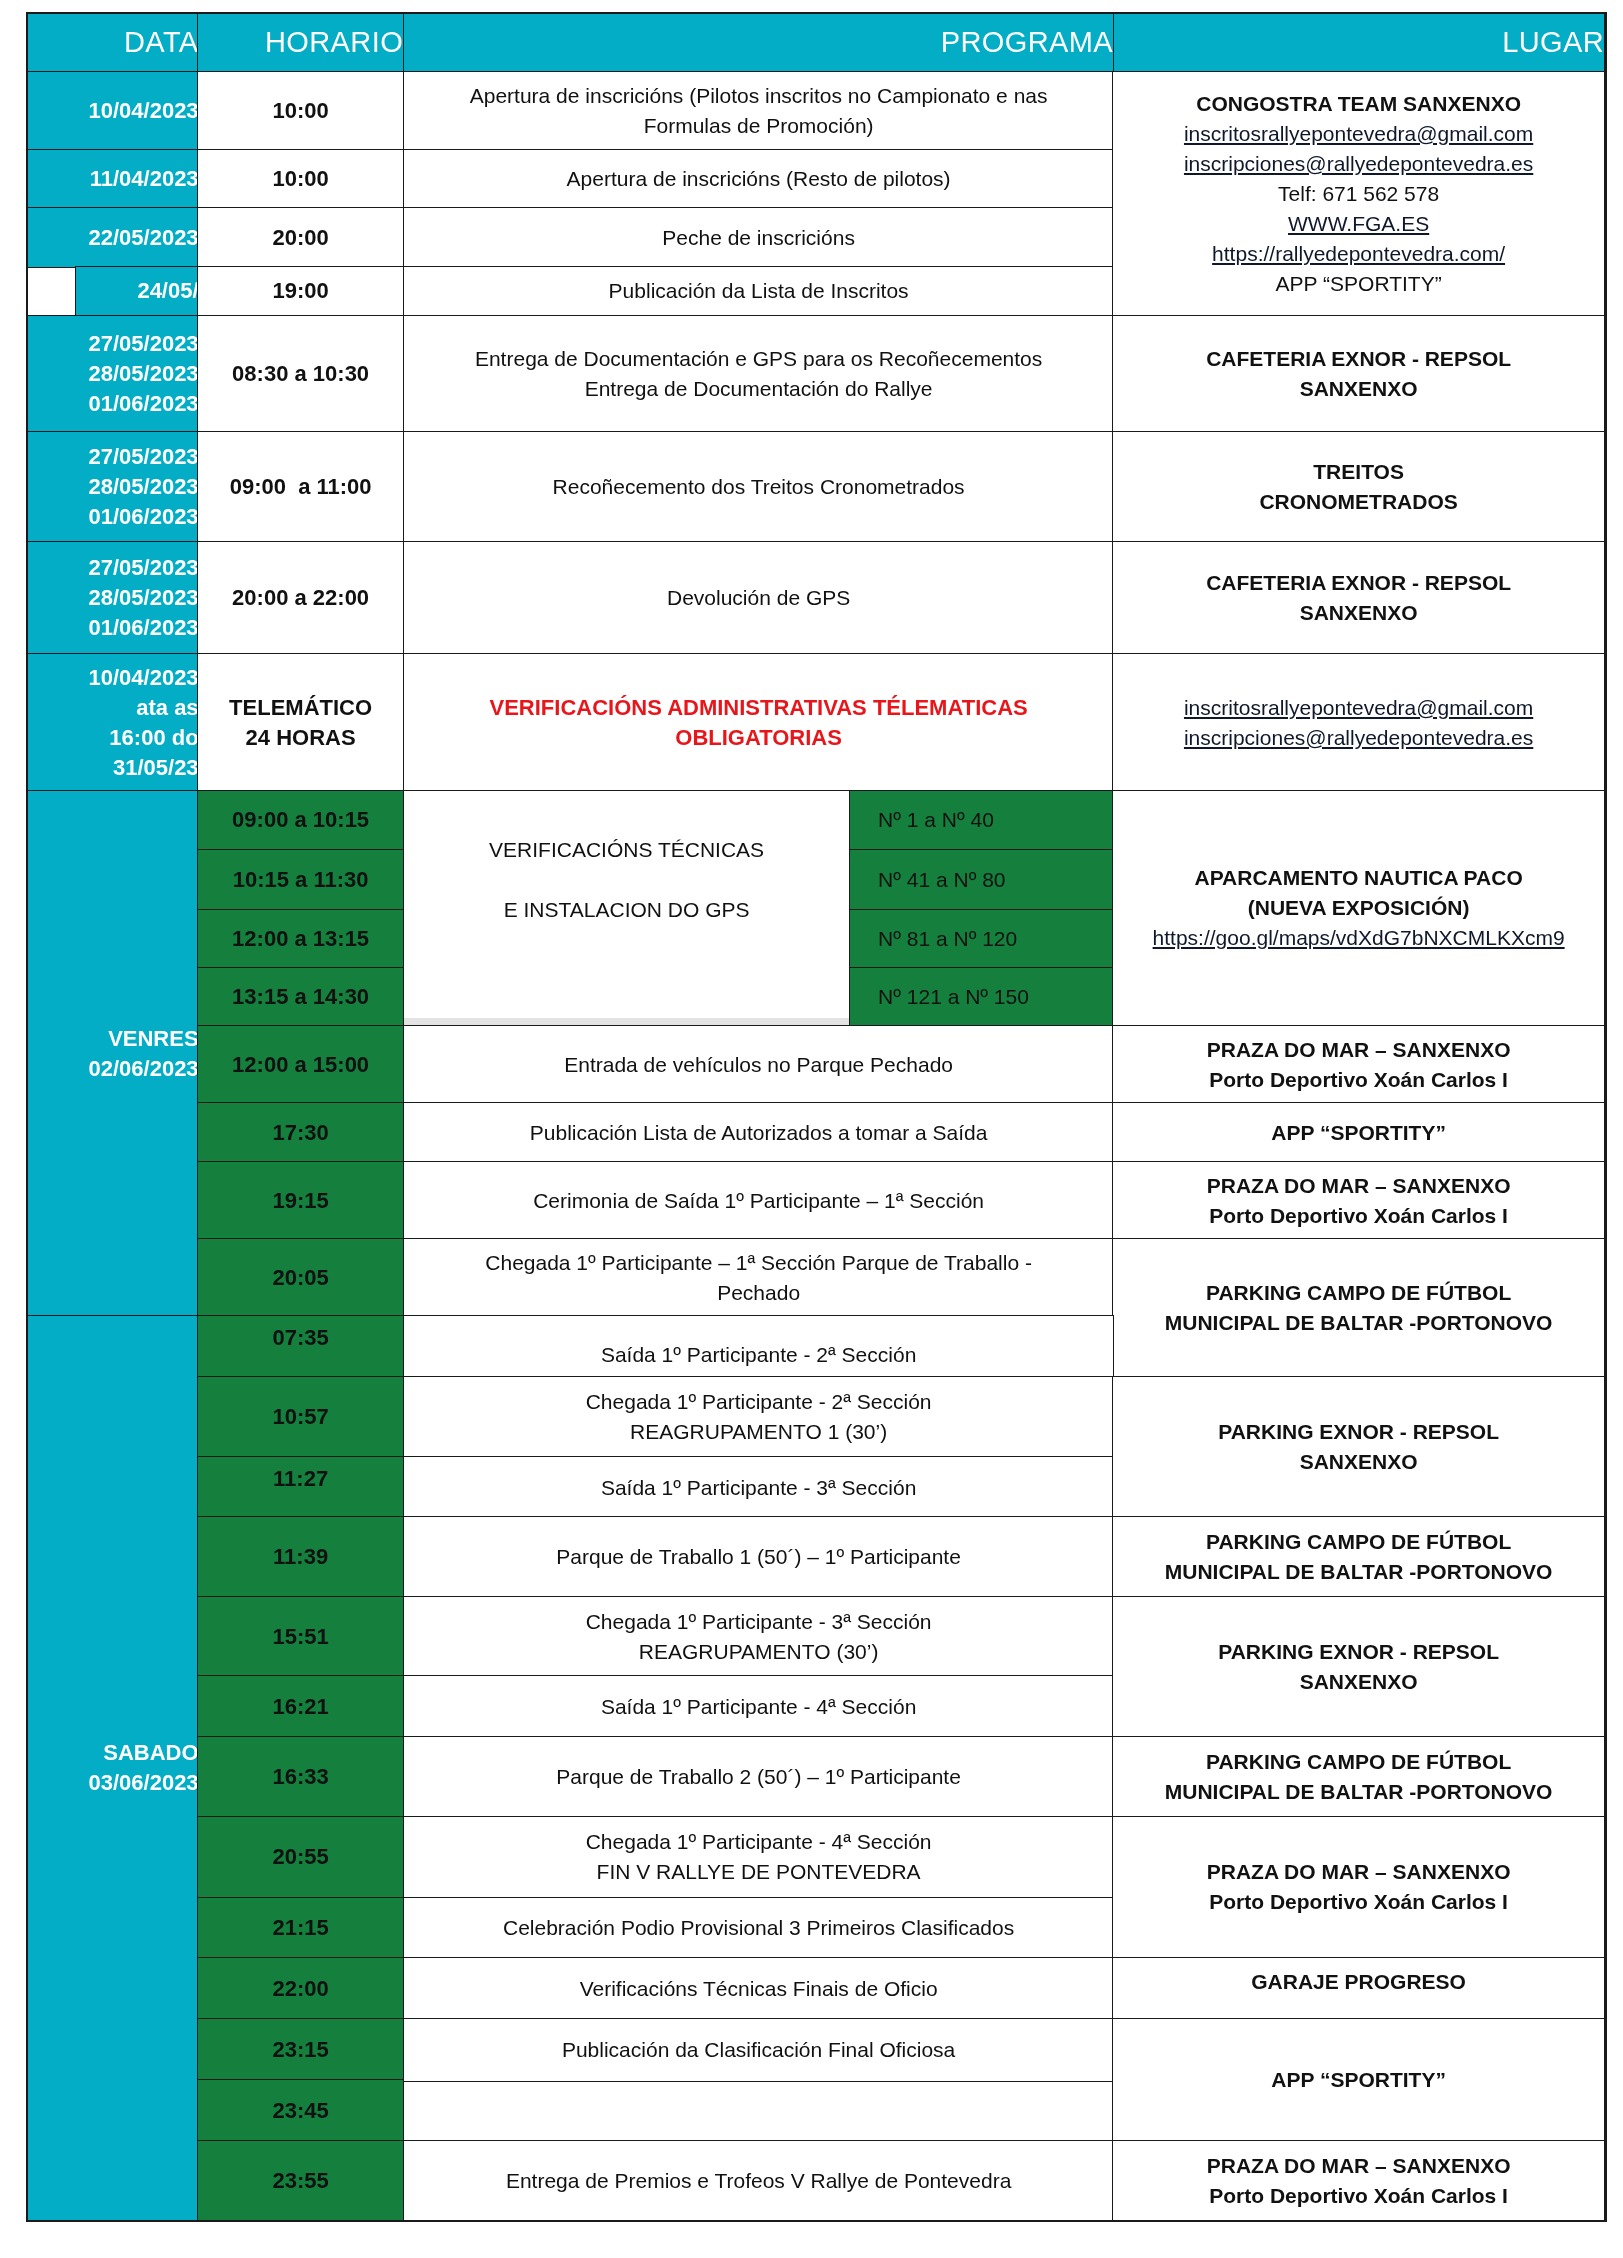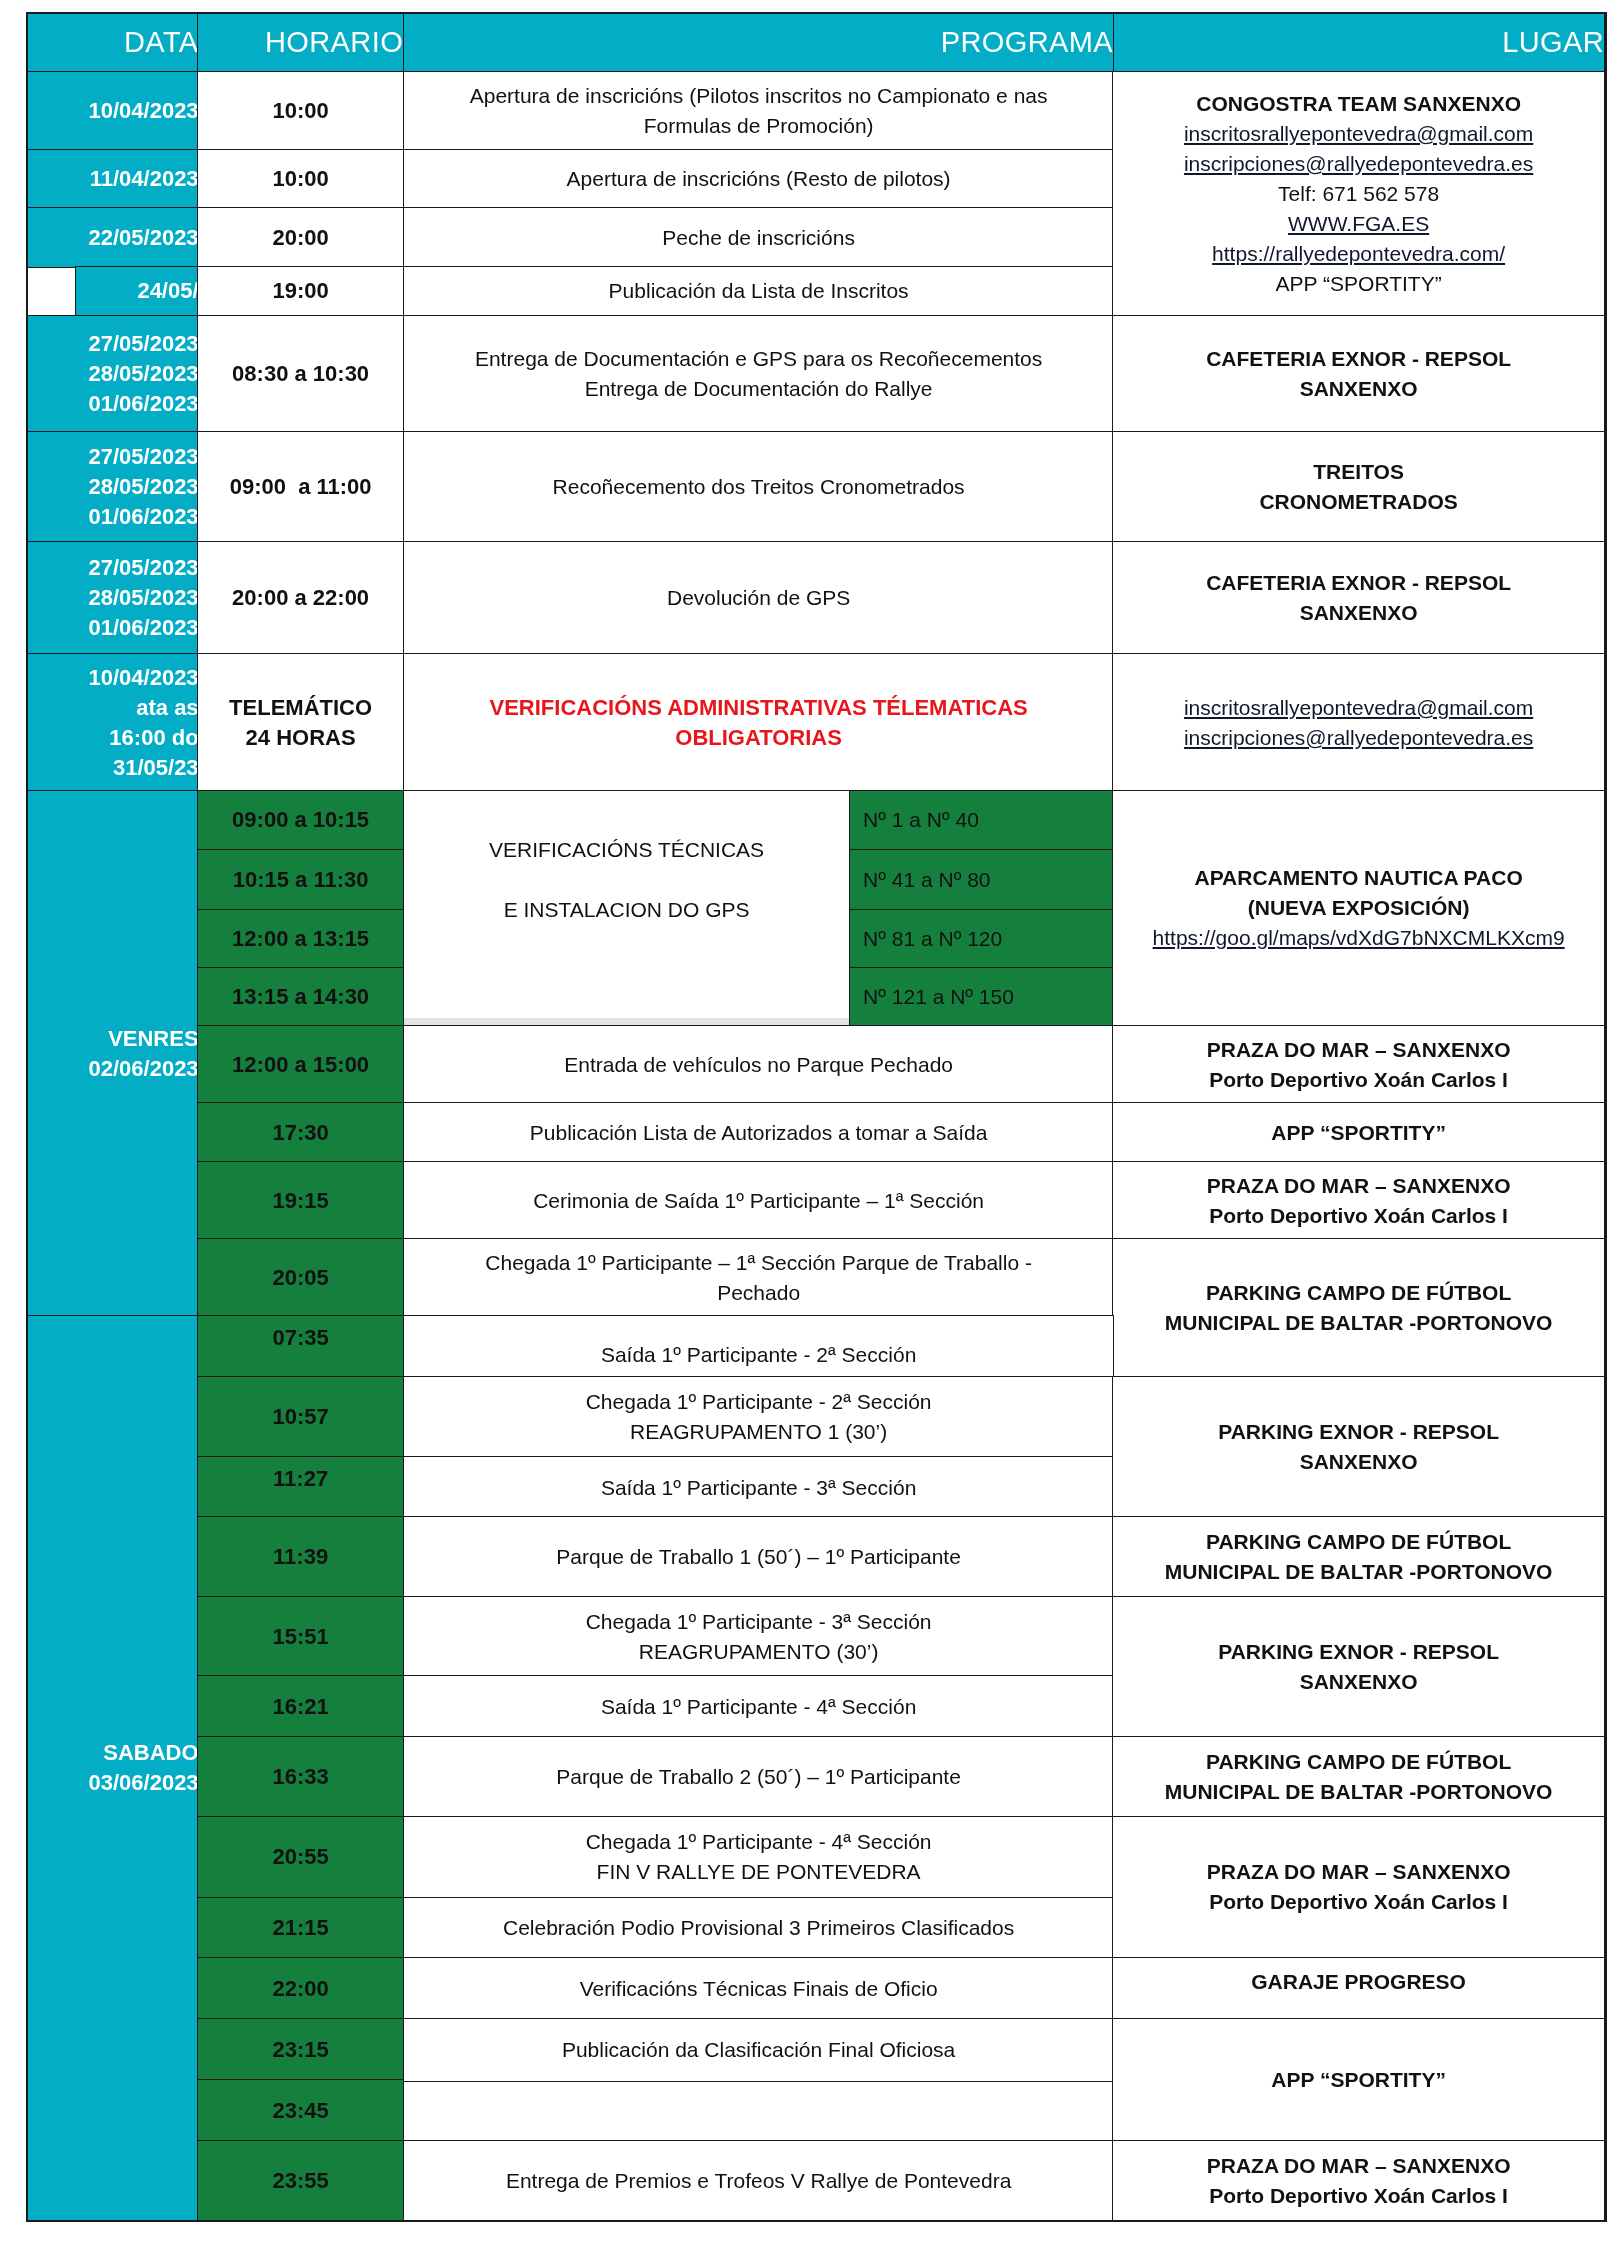--- a/index.html
+++ b/index.html
@@ -10,21 +10,21 @@
   .gray { background:#15803d; }
   .white { background:#ffffff; }
   .hdr { font-size:29px; font-weight:400; color:#fff; letter-spacing:0.4px; }
   .date { font-size:22px; font-weight:700; color:#fff; line-height:30px; }
   .time { font-size:22px; font-weight:700; line-height:30px; }
   .prog { font-size:21px; line-height:30px; padding:0 17.6px; }
   .prog-red { font-size:22px; font-weight:700; color:#e8161b; line-height:30px; padding:0 35px; }
   .lug { font-size:21px; font-weight:700; line-height:30px; }
   .lug-n { font-size:21px; font-weight:400; line-height:30px; }
   .link { font-size:21px; color:#0f172a; text-decoration:underline; line-height:30px; }
-  .num { font-size:21px; align-items:flex-start; padding-left:13px; }
+  .num { font-size:21px; align-items:flex-start; padding-left:28px; }
   .verif-inner { position:absolute; left:0; right:0; bottom:0; height:7px; background:#e3e3e3; }
   .gap { height:30px; }
   .outer { position:absolute; left:25.6px; top:12.4px; width:1581px; height:2210px; border:2.6px solid #1a1a1a; box-sizing:border-box; pointer-events:none; }
 </style>
 </head>
 <body>
 
 <div id="sheet">
 
   <div class="c teal hdr" style="left:26.5px;top:13.2px;width:174px;height:61px;">

